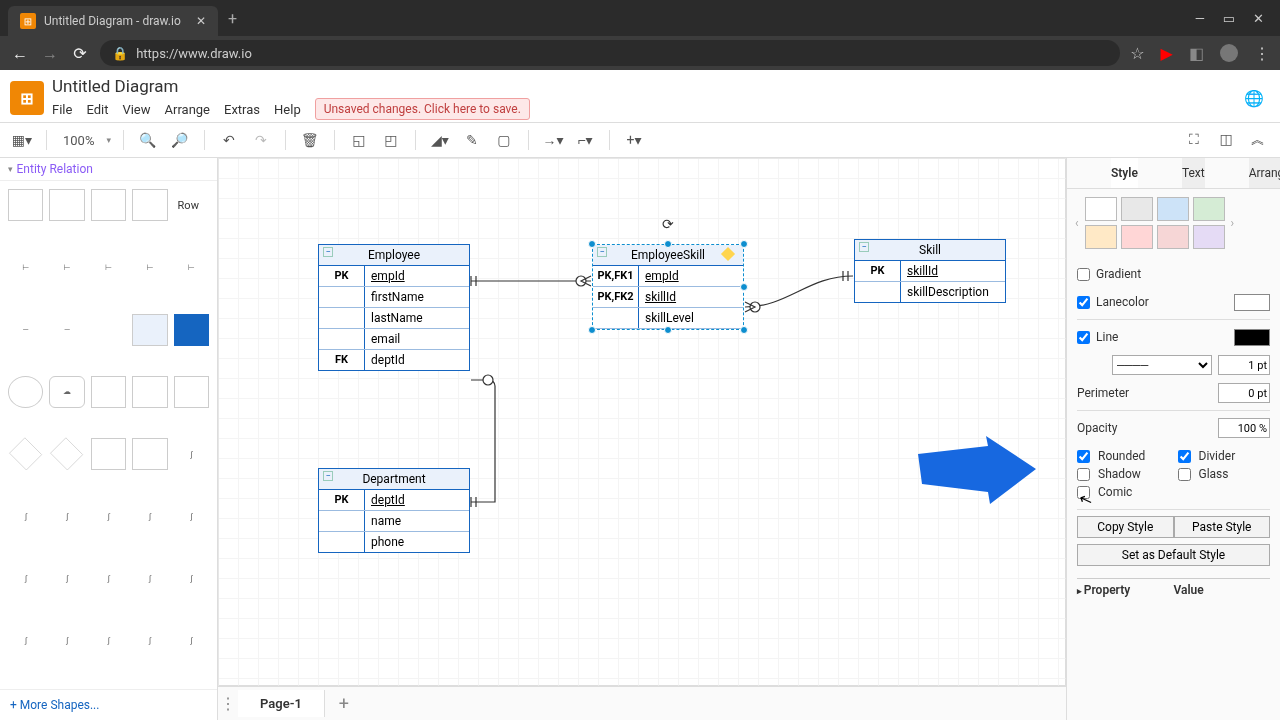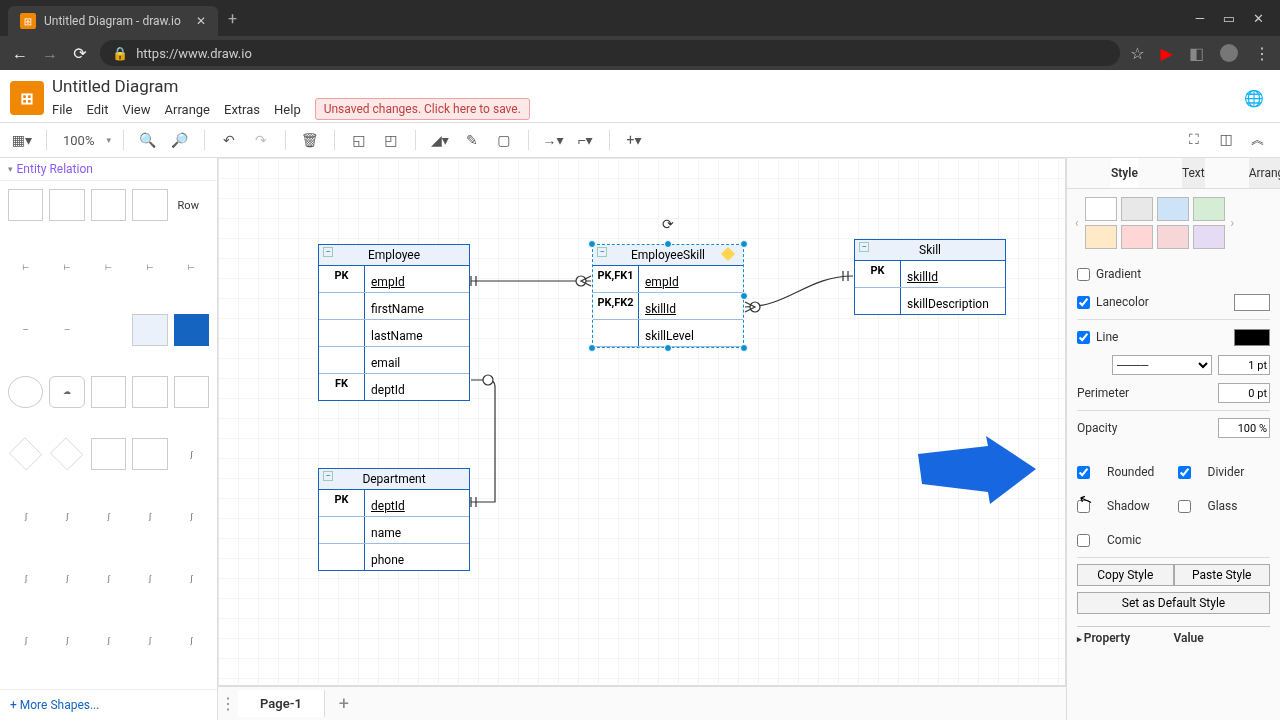--- a/index.html
+++ b/index.html
@@ -56,21 +56,21 @@
   background-image: linear-gradient(#eee 1px, transparent 1px), linear-gradient(90deg, #eee 1px, transparent 1px);
   background-size: 20px 20px; opacity: .6; }
 
 .entity { position: absolute; border: 1px solid #1565c0; background: #fff; font-size: 12px; }
 .entity.selected { border: 1.5px dashed #0d8ecf; }
 .ent-title { background: #eaf1fb; border-bottom: 1px solid #1565c0; text-align: center; padding: 3px 0; font-size: 12px; position: relative; }
 .ent-title .fold { position: absolute; left: 4px; top: 2px; font-size: 9px; color: #1565c0; border: 1px solid #9cb; width: 10px; height: 10px; line-height: 8px; text-align: center; }
 .ent-row { display: flex; border-bottom: 1px solid #9bbbe0; }
 .ent-row:last-child { border-bottom: none; }
 .ent-key { width: 46px; border-right: 1px solid #1565c0; padding: 3px 4px; font-weight: bold; font-size: 11px; text-align: center; }
-.ent-field { flex: 1; padding: 3px 6px; margin-top: 6px; }
+.ent-field { flex: 1; padding: 3px 6px; }
 .ent-field.u { text-decoration: underline; }
 
 .sel-handle { position: absolute; width: 8px; height: 8px; background: #0d8ecf; border: 1px solid #fff; border-radius: 50%; }
 .sel-yellow { position: absolute; width: 10px; height: 10px; background: #ffd54f; transform: rotate(45deg); }
 .rotate-handle { position: absolute; font-size: 14px; color: #333; }
 
 .connector { position: absolute; pointer-events: none; }
 
 
 .page-bar { height: 34px; border-top: 1px solid #ddd; display: flex; align-items: center; background: #fafafa; }
@@ -90,21 +90,21 @@
 .rp-body { padding: 6px 10px; display: flex; flex-direction: column; gap: 6px; overflow-y: auto; }
 .rp-row { display: flex; align-items: center; gap: 6px; min-height: 22px; }
 .rp-row label { flex: 1; }
 .color-box { width: 36px; height: 17px; border: 1px solid #888; cursor: pointer; }
 .color-box.grad { background: linear-gradient(#fff, #ddd); }
 .color-box.white { background: #fff; }
 .color-box.black { background: #000; }
 .mini-select { width: 100px; height: 20px; border: 1px solid #aaa; background: #fff; font-size: 11px; }
 .num-input { width: 52px; height: 20px; border: 1px solid #aaa; font-size: 11px; text-align: right; padding-right: 2px; }
 .rp-checks { display: grid; grid-template-columns: 1fr 1fr; gap: 4px 8px; padding: 4px 0; }
-.rp-checks label { display: flex; align-items: center; gap: 17px; font-size: 12px; margin-top: 16px; }
+.rp-checks label { display: flex; align-items: center; gap: 8px; font-size: 12px; }
 .rp-btn { height: 22px; border: 1px solid #aaa; background: #f3f3f3; font-size: 12px; cursor: pointer; }
 .rp-btn-row { display: flex; gap: 0; }
 .rp-btn-row .rp-btn { flex: 1; }
 .rp-prop { display: flex; border-top: 1px solid #ccc; margin-top: 6px; padding-top: 4px; font-weight: 600; font-size: 12px; }
 .rp-prop span:first-child { flex: 1; }
 .rp-prop span:first-child::before { content: "▸ "; font-size: 9px; }
 
 
 .big-arrow { position: absolute; left: 700px; top: 278px; pointer-events: none; }
 

